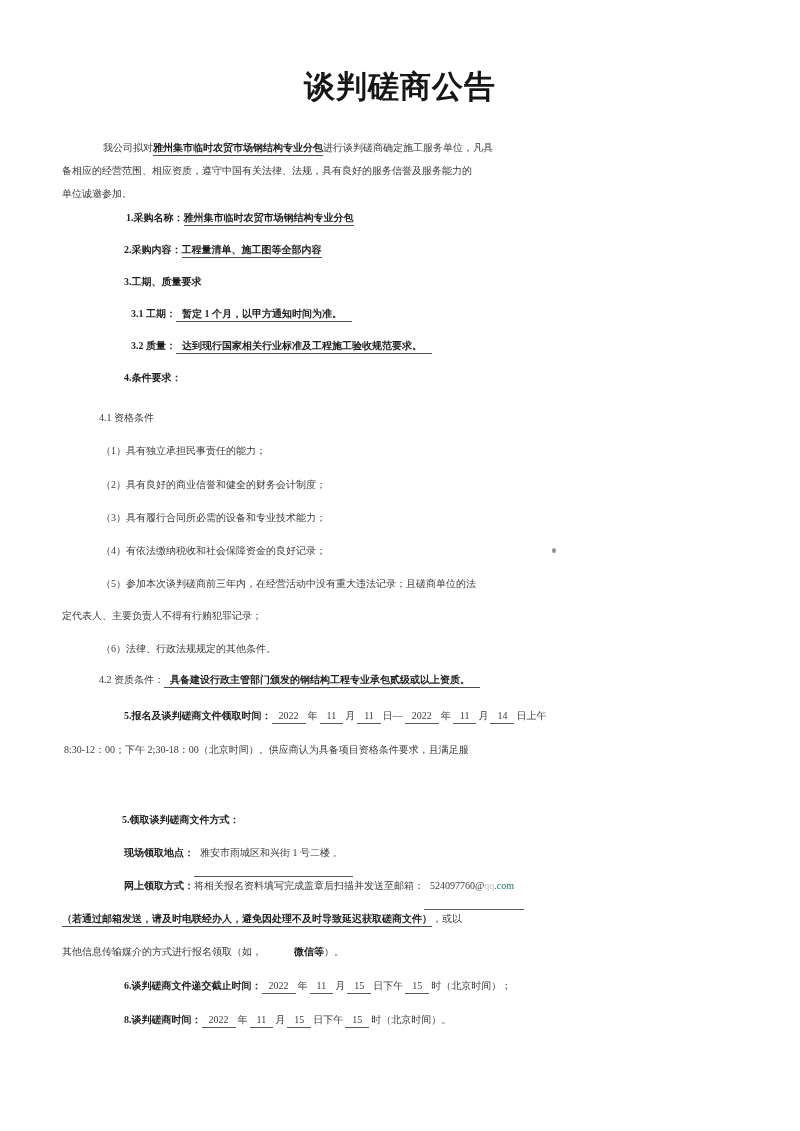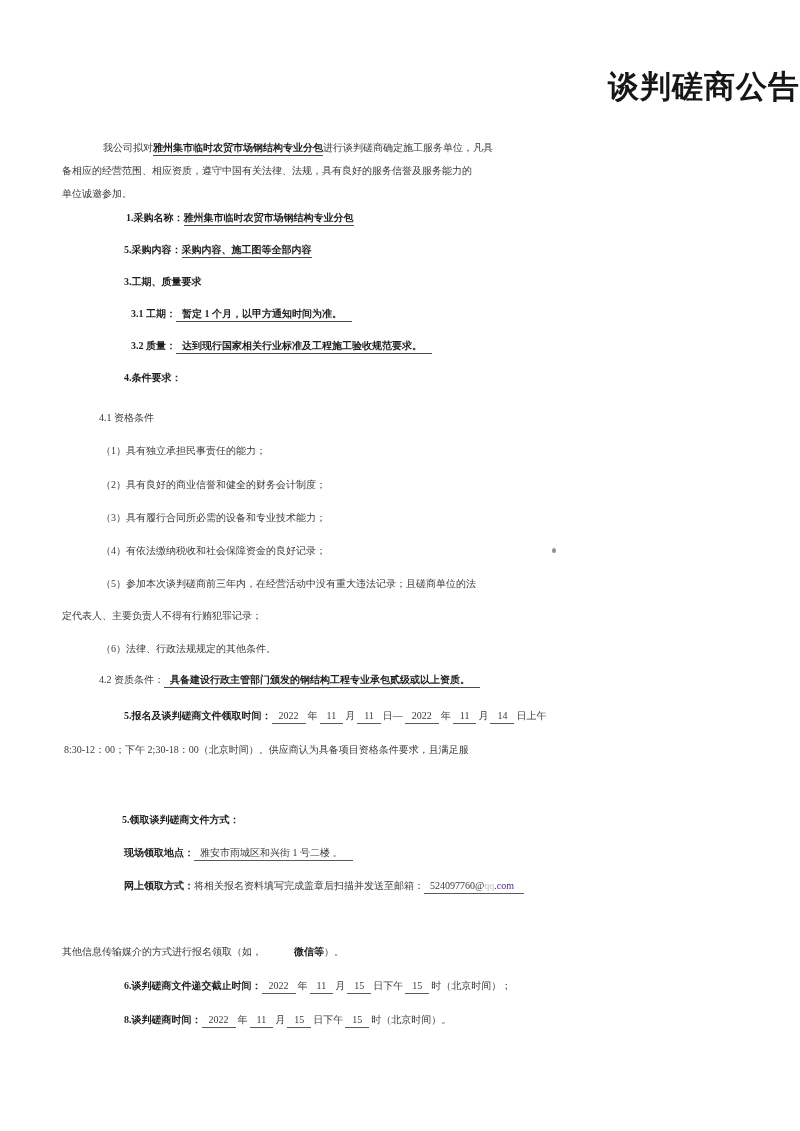--- a/index.html
+++ b/index.html
@@ -7,49 +7,49 @@
     position:relative;
     width:800px;height:1131px;
     margin:0 auto;
     background:#ffffff;
     font-family:"Liberation Serif","DejaVu Serif",serif;
     color:#3a3a3a;
     overflow:hidden;
   }
   .title{
     position:absolute;left:0;right:0;top:66px;
-    text-align:right;
+    text-align:center;
     font-size:31px;line-height:42px;
     font-weight:bold;color:#161616;
     letter-spacing:1px;
   }
   .ln{
     position:absolute;
     font-size:10px;line-height:21px;
     white-space:nowrap;
     color:#3a3a3a;
   }
   .b{font-weight:bold;color:#1f1f1f;margin-left:32px;}
   .bu{
     font-weight:bold;color:#1f1f1f;
     border-bottom:1px solid #4c4c4c;
     padding-bottom:2px;
   }
   .u{
     border-bottom:1px solid #5a5a5a;
-    padding-bottom:2px;
+    padding-bottom:18px;
   }
   .pad{padding-left:6px;padding-right:10px;text-align:right;}
   .blank{
     border-bottom:1px solid #5a5a5a;
     padding:0 7px 2px 7px;
   }
   .unit{margin:0 2px;}
   .light{color:#b9bec4;}
-  .dim{color:#4c1d95;}
+  .dim{color:#0f766e;}
   .speck{
     position:absolute;left:552px;top:548px;
     width:4px;height:5px;border-radius:50%;
     background:#8f8f8f;
   }
 </style>
 </head>
 <body>
 
 <div class="page">
@@ -60,21 +60,21 @@
     <span>我公司拟对</span><span class="bu">雅州集市临时农贸市场钢结构专业分包</span><span>进行谈判磋商确定施工服务单位，凡具</span>
   </div>
   <div class="ln" style="top:160px;left:62px">备相应的经营范围、相应资质，遵守中国有关法律、法规，具有良好的服务信誉及服务能力的</div>
   <div class="ln" style="top:183px;left:62px">单位诚邀参加。</div>
 
   <div class="ln" style="top:207px;left:94px">
     <span class="b">1.采购名称：</span><span class="bu">雅州集市临时农贸市场钢结构专业分包</span>
   </div>
 
   <div class="ln" style="top:239px;left:92px">
-    <span class="b">5.采购内容：</span><span class="bu">采购内容、施工图等全部内容</span>
+    <span class="b">2.采购内容：</span><span class="bu">工程量清单、施工图等全部内容</span>
   </div>
 
   <div class="ln" style="top:271px;left:92px">
     <span class="b">3.工期、质量要求</span>
   </div>
 
   <div class="ln" style="top:303px;left:99px">
     <span class="b">3.1 工期：</span><span class="bu pad">暂定 1 个月，以甲方通知时间为准。</span>
   </div>
 
@@ -111,20 +111,23 @@
   </div>
 
   <div class="ln" style="top:842px;left:92px">
     <span class="b">现场领取地点：</span><span class="u pad">雅安市雨城区和兴街 1 号二楼 。</span>
   </div>
 
   <div class="ln" style="top:875px;left:92px">
     <span class="b">网上领取方式：</span><span>将相关报名资料填写完成盖章后扫描并发送至邮箱：</span><span class="u pad"><span>524097760@</span><span class="light">qq</span><span class="dim">.com</span></span>
   </div>
 
+  <div class="ln" style="top:908px;left:62px">
+    <span class="bu">（若通过邮箱发送，请及时电联经办人，避免因处理不及时导致延迟获取磋商文件）</span><span>，或以</span>
+  </div>
   <div class="ln" style="top:941px;left:62px">
     <span>其他信息传输媒介的方式进行报名领取（如，</span><span class="b">微信等</span><span>）。</span>
   </div>
 
   <div class="ln" style="top:975px;left:92px">
     <span class="b">6.谈判磋商文件递交截止时间：</span><span class="blank">2022</span><span class="unit">年</span><span class="blank">11</span><span class="unit">月</span><span class="blank">15</span><span class="unit">日下午</span><span class="blank">15</span><span class="unit">时（北京时间）；</span>
   </div>
 
   <div class="ln" style="top:1009px;left:92px">
     <span class="b">8.谈判磋商时间：</span><span class="blank">2022</span><span class="unit">年</span><span class="blank">11</span><span class="unit">月</span><span class="blank">15</span><span class="unit">日下午</span><span class="blank">15</span><span class="unit">时（北京时间）。</span>

